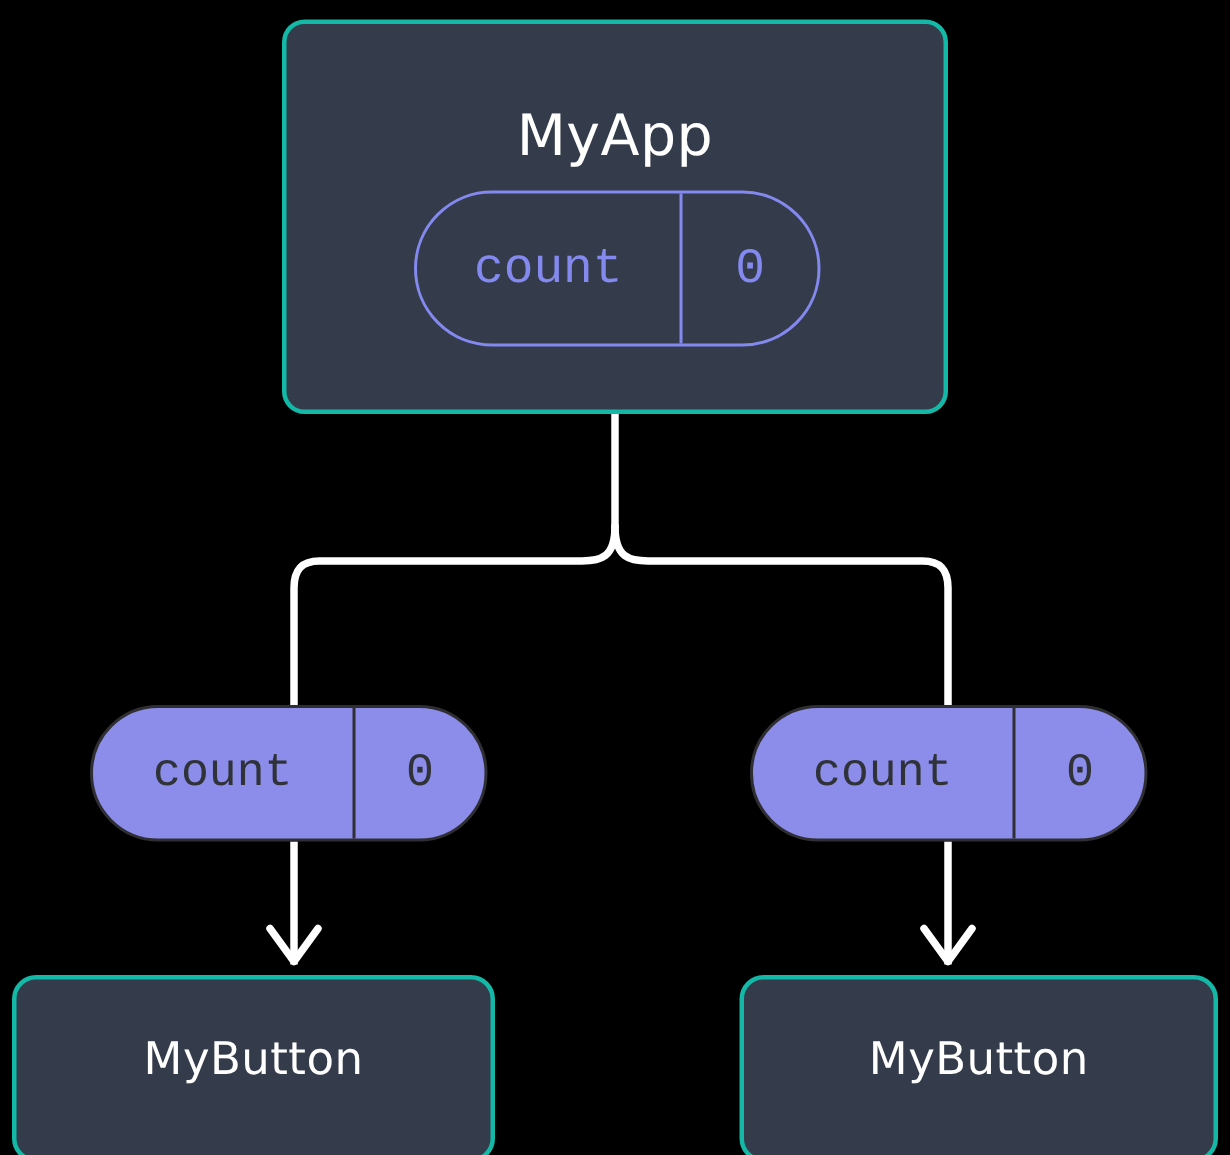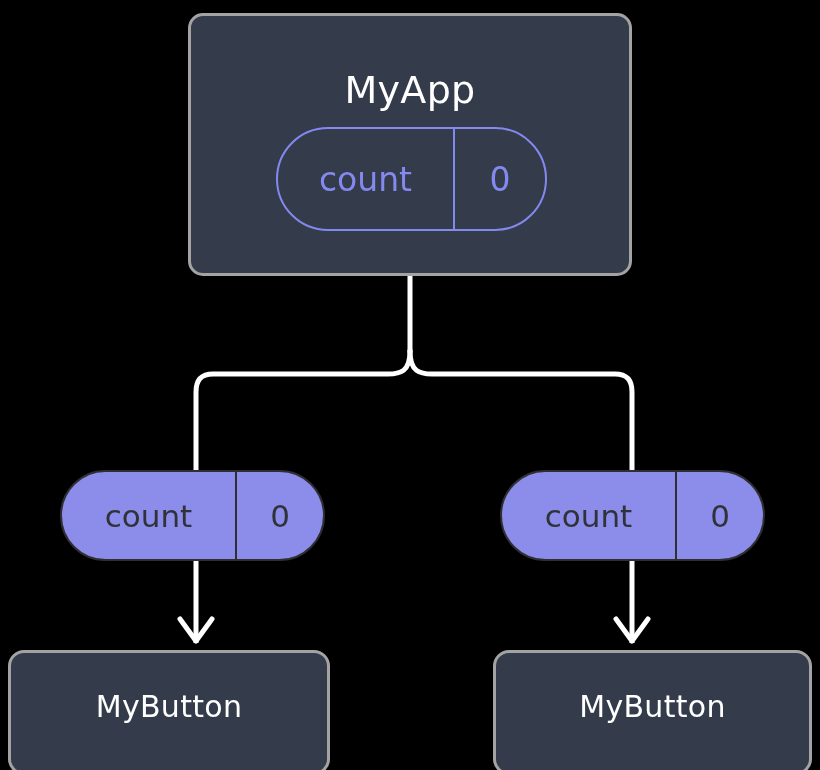--- a/index.html
+++ b/index.html
@@ -26,21 +26,21 @@
     width: 820px;
     height: 770px;
     pointer-events: none;
   }
 
   
   .card {
     position: absolute;
     box-sizing: border-box;
     background: #343b4a;
-    border: 3px solid #a3a3a3;
+    border: 3px solid #14b8a6;
     border-radius: 15px;
     z-index: 2;
     padding-left: 31px;
   }
   .card-title {
     position: absolute;
     left: 0;
     right: 0;
     text-align: center;
     color: #ffffff;
@@ -78,20 +78,21 @@
     display: flex;
     align-items: stretch;
     z-index: 3;
   }
   .pill .seg {
     display: flex;
     align-items: center;
     justify-content: center;
     box-sizing: border-box;
     white-space: nowrap;
+    font-family: Liberation Mono, monospace;
   }
   .pill .seg-key { flex: 0 0 auto; }
   .pill .seg-val { flex: 1 1 auto; }
 
   
   #pill-app {
     left: 276px;
     top: 127px;
     width: 271px;
     height: 104px;

